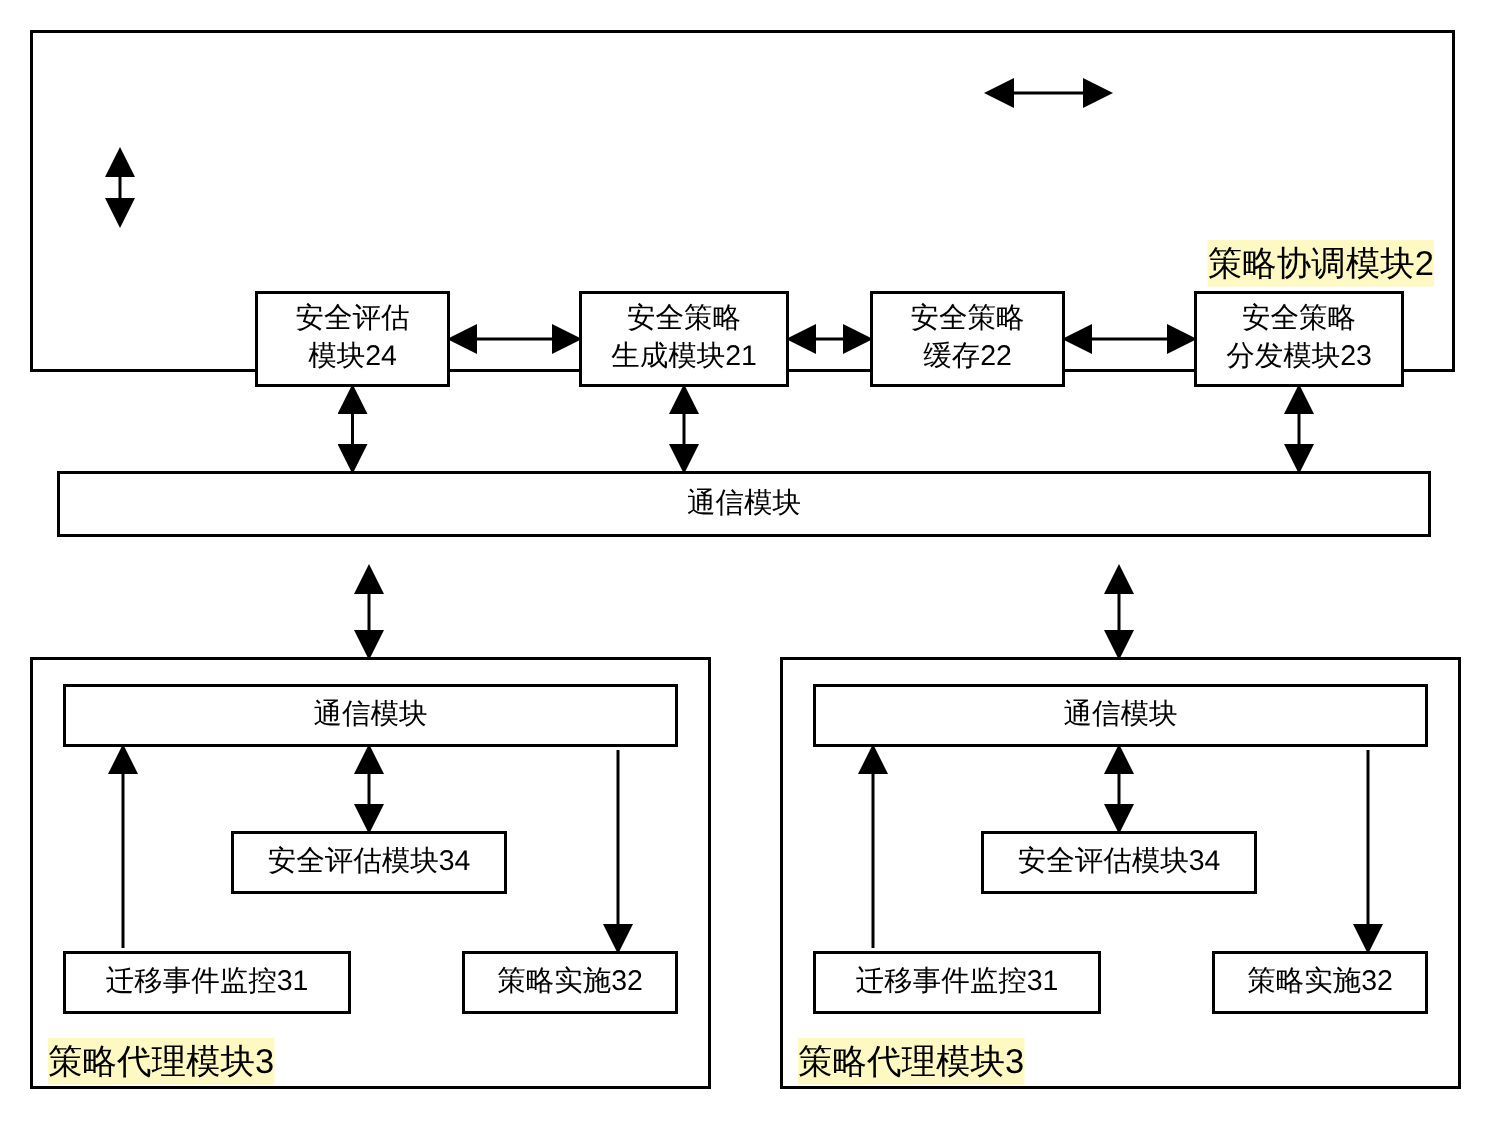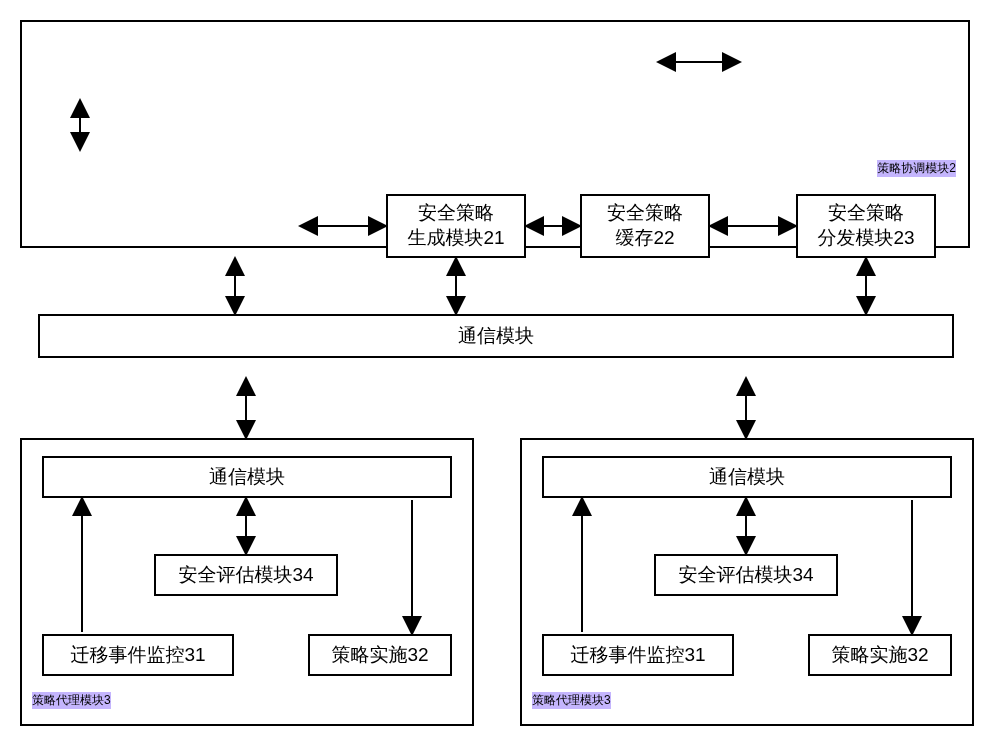--- a/index.html
+++ b/index.html
@@ -28,22 +28,22 @@
     font-size: 19px;
     line-height: 1.3;
   }
   .frame {
     position: absolute;
     border: 2px solid #000;
     background: #fff;
   }
   .label {
     position: absolute;
-    font-size: 12px;
-    background: #c4b5fd;
+    font-size: 23px;
+    background: #fef9c3;
   }
   svg.arrows {
     position: absolute;
     top: 0;
     left: 0;
     width: 960px;
     height: 716px;
     pointer-events: none;
   }
 </style>
@@ -58,20 +58,24 @@
     <span>策略配置管理模块11</span>
   </div>
 
   <div class="box" style="left:720px; top:14px; width:230px; height:56px;">
     <span>全局安全策略库4</span>
   </div>
 
   <div class="frame" style="left:0; top:130; width:950px; height:228px;"></div>
   <div class="label" style="right:24px; top:140px;">策略协调模块2</div>
 
+  <div class="box" style="left:150px; top:174px; width:130px; height:64px; white-space:pre-line;">
+    <span>安全评估
+模块24</span>
+  </div>
   <div class="box" style="left:366px; top:174px; width:140px; height:64px; white-space:pre-line;">
     <span>安全策略
 生成模块21</span>
   </div>
   <div class="box" style="left:560px; top:174px; width:130px; height:64px; white-space:pre-line;">
     <span>安全策略
 缓存22</span>
   </div>
   <div class="box" style="left:776px; top:174px; width:140px; height:64px; white-space:pre-line;">
     <span>安全策略

